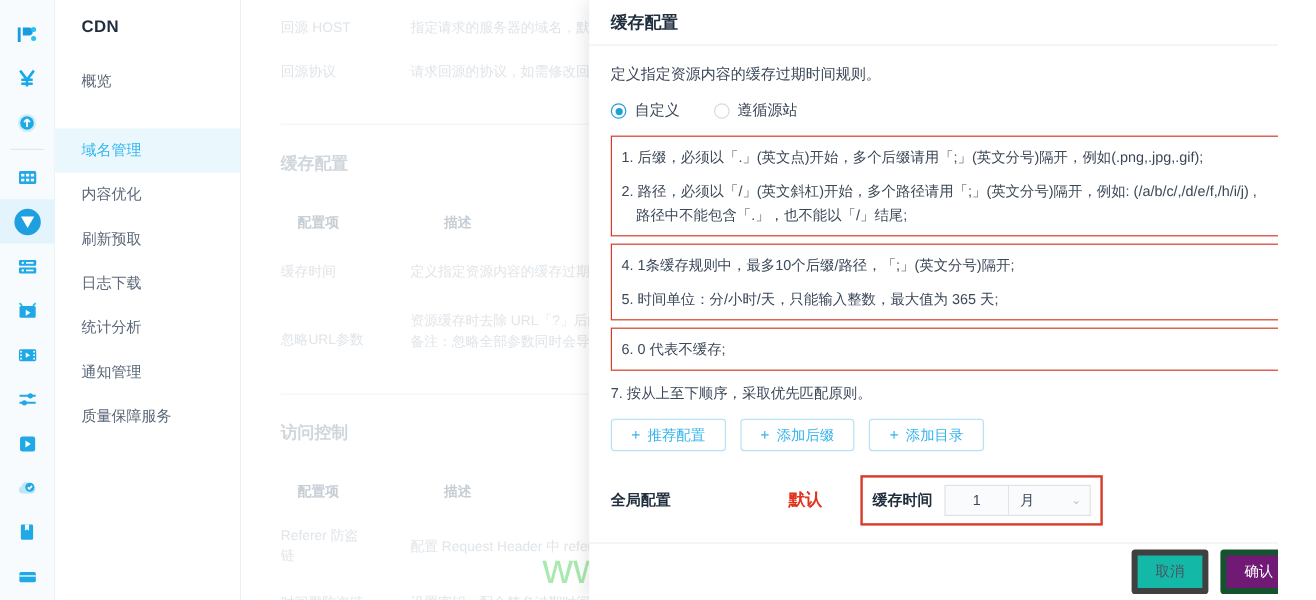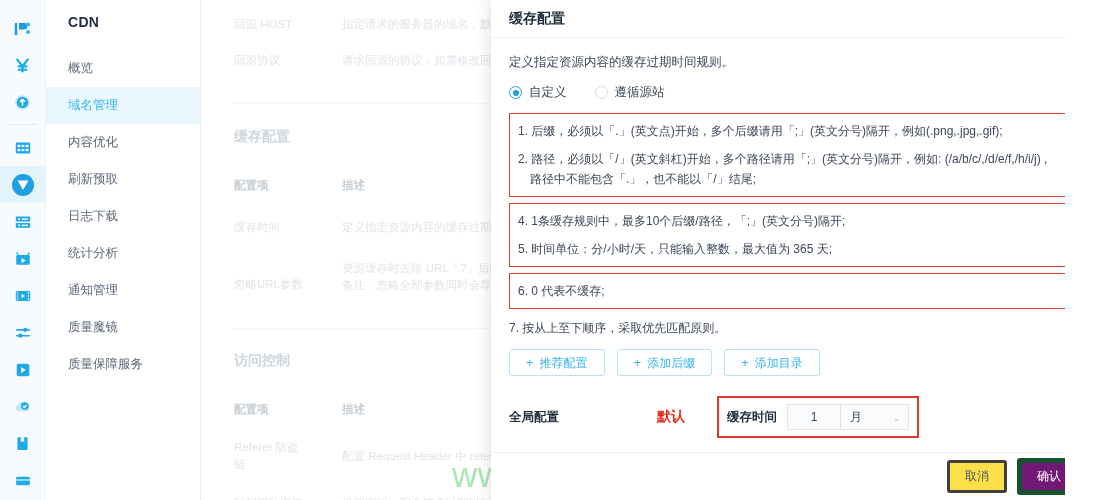--- a/index.html
+++ b/index.html
@@ -37,35 +37,35 @@
     font-size: 14px; font-weight: bold; color: #1f2d3d;
     padding: 14px 0 0 22px; letter-spacing: .3px;
   }
   .nav-list { margin-top: 20px; }
   .nav-item {
     height: 37px; line-height: 37px;
     padding-left: 22px;
     font-size: 12.5px; color: #5a6878;
     cursor: pointer; white-space: nowrap;
   }
-  .nav-item.active { color: #34b7f1; background: #eaf7fd; }
+  .nav-item.active { color: #34b7f1; background: #eaf7fd; margin-top: 20px; }
 
   
   .bgpage {
     position: absolute; left: 201px; top: 0; right: 0; height: 500px;
     background: #fff; overflow: hidden;
   }
   .bg-sec-title {
     font-size: 14px; color: #cfd6dc; font-weight: bold;
     margin: 0 0 0 33px;
   }
   .bg-row { display: flex; margin-left: 33px; }
   .bg-col-a { width: 108px; flex: none; }
   .bg-col-b { flex: 1; }
-  .bg-th { font-size: 11.5px; color: #c6ced5; font-weight: bold; }
+  .bg-th { font-size: 11.5px; color: #c6ced5; font-weight: bold; margin-left: 14px; }
   .bg-td { font-size: 11.5px; color: #e0e5e9; line-height: 17px; }
   .bg-hr { height: 1px; background: #f3f5f6; margin: 0 33px; }
 
   
   .watermark {
     position: absolute; left: 452px; top: 455px;
     font-size: 35px; color: #a9e8ae; letter-spacing: .5px;
     font-family: "Liberation Sans", sans-serif;
     white-space: nowrap; z-index: 40; pointer-events: none;
   }
@@ -159,21 +159,21 @@
     background: #fafbfc;
     display: flex; align-items: center; justify-content: space-between;
     padding: 0 7px 0 9px; font-size: 12px; color: #3c4858; cursor: pointer;
   }
   .caret { color: #bcc6cf; font-size: 10px; }
 
   .foot-btn {
     font-size: 12px; padding: 6px 15px; border-radius: 3px; cursor: pointer;
     line-height: 1.3;
   }
-  .btn-cancel { border: 3px solid #404040; background: #fde047; color: #4a5561; }
+  .btn-cancel { border: 5px solid #404040; background: #14b8a6; color: #4a5561; }
   .btn-ok { border: 5px solid #14532d; background: #701a75; color: #fff; }
 </style>
 </head>
 <body>
 
 <div id="root">
 
   <div class="rail">
     <div class="rail-item">
       <svg class="rail-ico" width="20" height="20" viewBox="0 0 20 20">
@@ -280,21 +280,20 @@
   <div class="sidenav">
     <div class="sidenav-title">CDN</div>
     <div class="nav-list">
       <div class="nav-item">概览</div>
       <div class="nav-item active">域名管理</div>
       <div class="nav-item">内容优化</div>
       <div class="nav-item">刷新预取</div>
       <div class="nav-item">日志下载</div>
       <div class="nav-item">统计分析</div>
       <div class="nav-item">通知管理</div>
-      <div class="nav-item">质量魔镜</div>
       <div class="nav-item">质量保障服务</div>
     </div>
   </div>
 
   <div class="bgpage">
     <div class="bg-row" style="margin-top:16px;">
       <div class="bg-col-a bg-td">回源 HOST</div>
       <div class="bg-col-b bg-td">指定请求的服务器的域名，默认为</div>
     </div>
     <div class="bg-row" style="margin-top:19px;">

